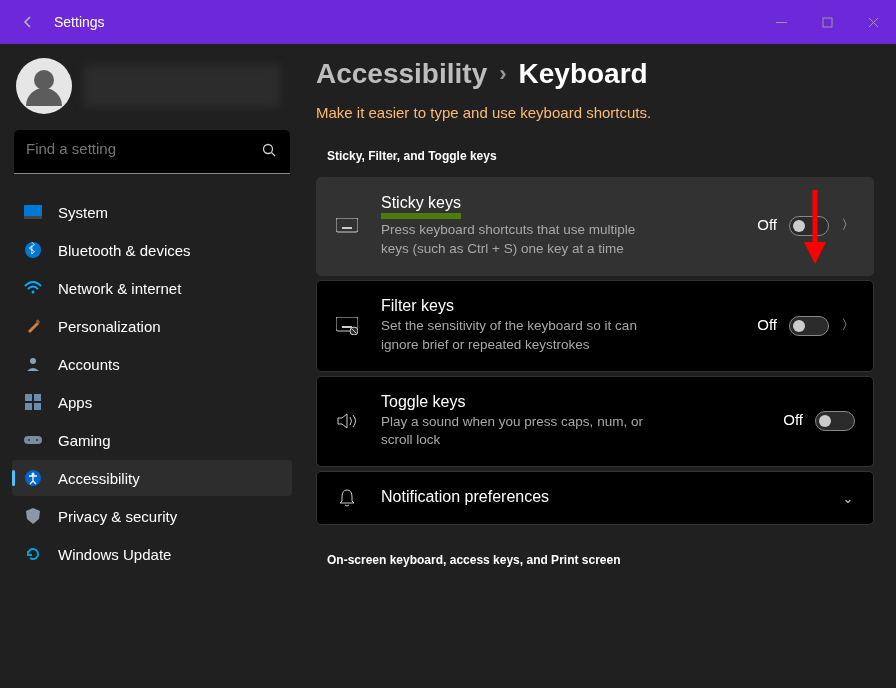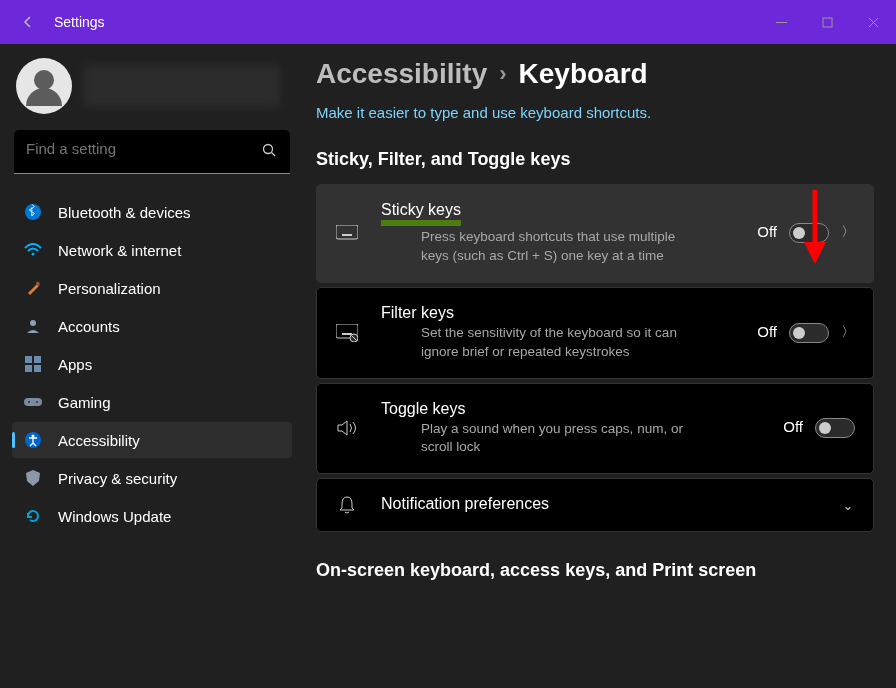--- a/index.html
+++ b/index.html
@@ -141,27 +141,28 @@
     align-items: center;
     gap: 12px;
     font-size: 28px;
     font-weight: 600;
     margin-bottom: 14px;
   }
   .breadcrumb-parent { color: #bdbdbd; font-weight:600;}
   .breadcrumb-sep { color: #999; font-size: 22px; }
   .subtitle {
     font-size: 15px;
-    color: #7dd3fc;
+    color: #fdba74;
     margin-bottom: 28px;
   }
   .section-header {
-    font-size: 18px;
+    font-size: 12px;
     font-weight: 600;
     margin-bottom: 14px;
+    margin-left: 11px;
   }
   .card {
     background: #000000;
     border: 1px solid #333;
     border-radius: 5px;
     padding: 16px 18px;
     display: flex;
     align-items: center;
     gap: 22px;
     margin-bottom: 4px;
@@ -169,21 +170,21 @@
   .card-icon {
     width: 24px;
     display: flex;
     justify-content: center;
     color: #ddd;
     flex-shrink:0;
   }
   .card-text { flex: 1; }
   .card-title { font-size: 16px; margin-bottom: 2px; }
   .card-title.underlined { border-bottom:6px solid #4d7c0f; display:inline-block; padding-bottom:1px;}
-  .card-desc { font-size: 13.5px; color: #a8a8a8; max-width: 280px; line-height:1.4;margin-left:40px;}
+  .card-desc { font-size: 13.5px; color: #a8a8a8; max-width: 280px; line-height:1.4;}
   .card-ctrl { display: flex; align-items: flex-start; gap: 12px; }
   .toggle-label { font-size: 15px; }
   .toggle {
     width: 40px;
     height: 20px;
     border-radius: 10px;
     border: 1px solid #888;
     background: #2b2b2b;
     position: relative;
   }
@@ -250,20 +251,29 @@
     <div class="search-wrap">
       <input class="search-input" placeholder="Find a setting" style="">
       <span class="search-icon">
         <svg width="14" height="14" viewBox="0 0 14 14">
             <circle cx="6" cy="6" r="4.5" stroke="#ccc" fill="none" stroke-width="1.3"></circle>
             <line x1="9.5" y1="9.5" x2="13" y2="13" stroke="#ccc" stroke-width="1.3"></line>
           </svg>
       </span>
     </div>
     <ul class="nav">
+      <li class="nav-item">
+        <span class="nav-icon">
+            <svg width="18" height="14">
+              <rect x="0" y="0" width="18" height="12" rx="1" fill="#0078d4"></rect>
+              <rect x="0" y="11" width="18" height="3" fill="#444"></rect>
+            </svg>
+          </span>
+        <span>System</span>
+      </li>
       <li class="nav-item">
         <span class="nav-icon">
             <svg width="16" height="16">
               <circle cx="8" cy="8" r="8" fill="#0078d4"></circle>
               <path d="M8 3v10l3-3-6-4 6-4-3-3" stroke="#fff" stroke-width="1" fill="none" transform="translate(0 1) scale(0.85)"></path>
             </svg>
           </span>
         <span>Bluetooth &amp; devices</span>
       </li>
       <li class="nav-item">

